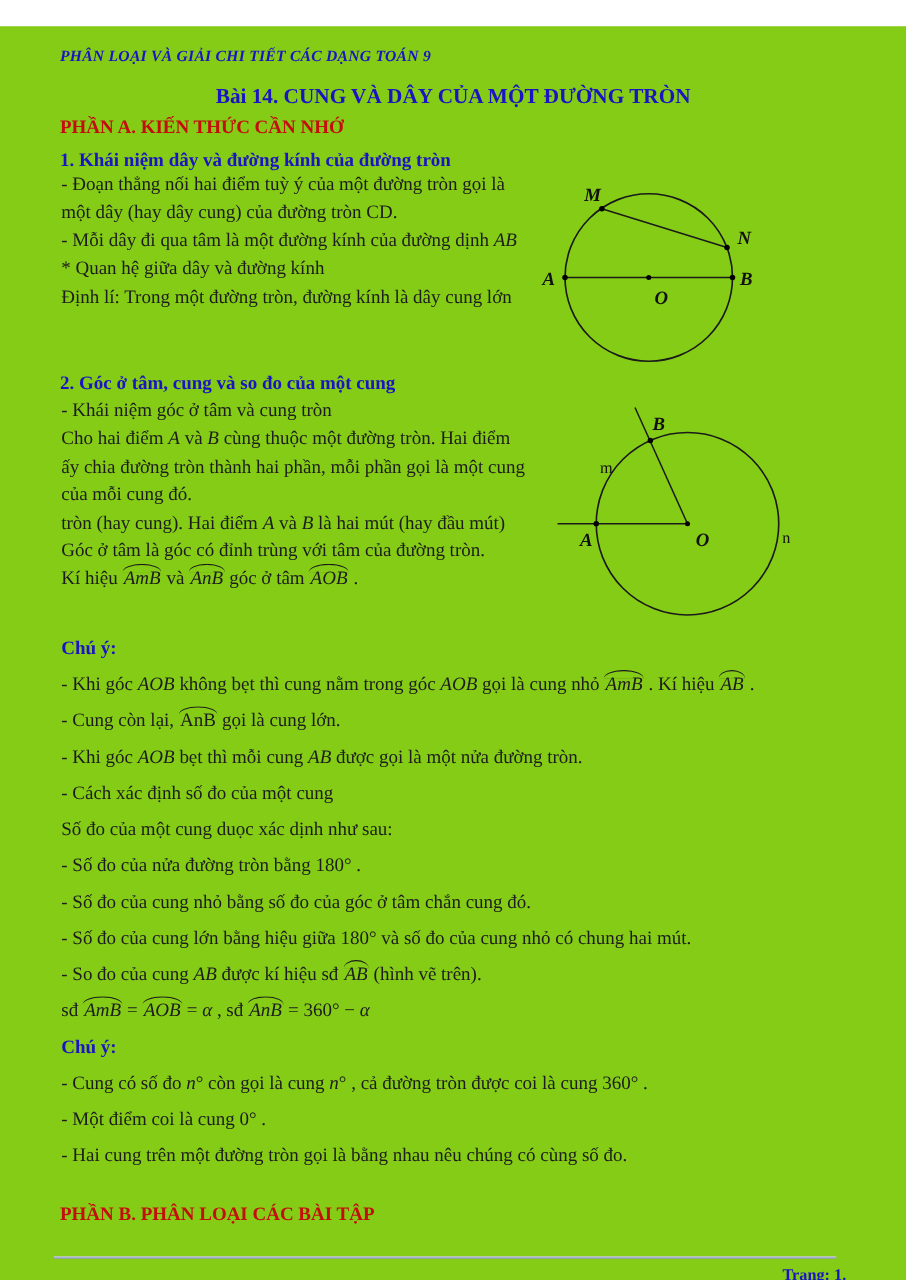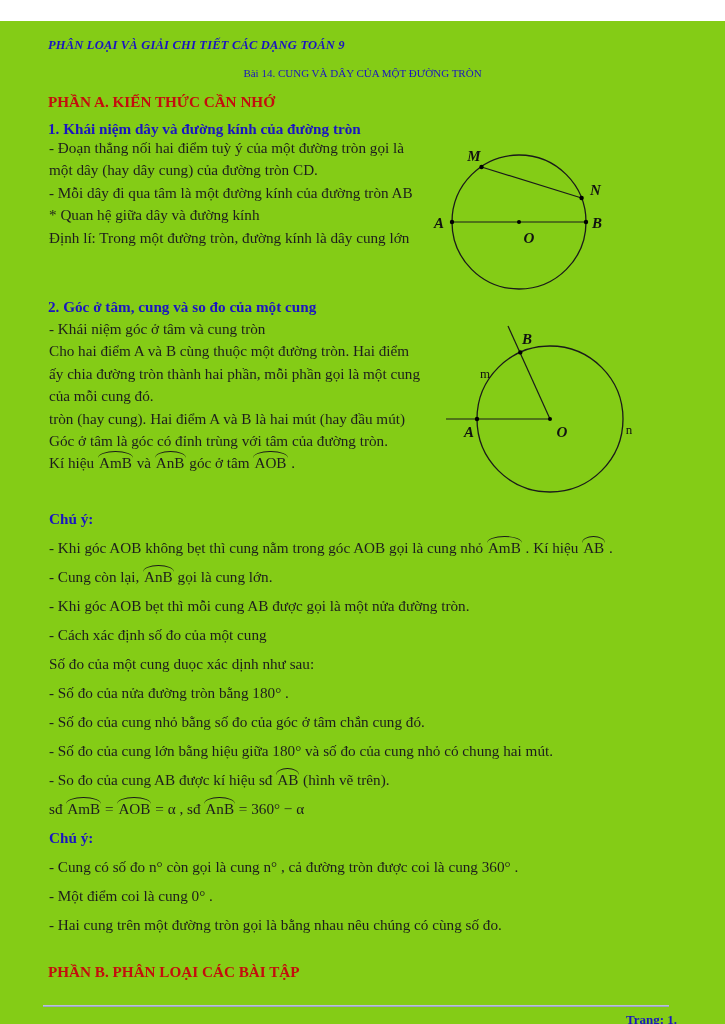--- a/index.html
+++ b/index.html
@@ -1,34 +1,34 @@
 <!DOCTYPE html>
 <html><head>
 <meta charset="utf-8">
 <style>
   html,body{margin:0;padding:0;background:#ffffff;}
   .page{
     position:relative;width:725px;height:1024px;background:#84cc16;
     font-family:"Liberation Serif",serif;color:#1d1d1d;overflow:hidden;margin-top:21px;
   }
-  .it{}
+  .it{font-style:italic;}
   .arc{position:relative;display:inline-block;line-height:1;padding:0 1px;}
   .arc::before{
     content:"";position:absolute;left:0;right:0;top:-4px;height:6px;
     border-top:1.3px solid #1a1a1a;
     border-radius:50% 50% 0 0 / 100% 100% 0 0;
   }
   .meta-title{
     position:absolute;left:48px;top:17px;
     font-weight:bold;font-style:italic;font-size:12.5px;color:#1a14c2;
     letter-spacing:.2px;white-space:nowrap;
   }
   .doc-title{
     position:absolute;left:0;top:46px;width:100%;text-align:center;
-    font-weight:normal;font-size:11px;color:#1a14c2;white-space:nowrap;
+    font-weight:bold;font-size:17px;color:#1a14c2;white-space:nowrap;
   }
   .part-heading{
     position:absolute;left:48px;font-weight:bold;font-size:15.2px;color:#c40d0d;white-space:nowrap;
   }
   #partA{top:72px;}
   #partB{top:942px;}
   .sec-heading{
     position:absolute;left:48px;font-weight:bold;font-size:15.2px;color:#1a14c2;white-space:nowrap;
   }
   #heading1{top:99px;}
@@ -64,21 +64,21 @@
 
   <div class="doc-title">Bài 14. CUNG VÀ DÂY CỦA MỘT ĐƯỜNG TRÒN</div>
 
   <div class="part-heading" id="partA">PHẦN A. KIẾN THỨC CẦN NHỚ</div>
 
   <div class="sec-heading" id="heading1">1. Khái niệm dây và đường kính của đường tròn</div>
 
   <div class="para" id="sec1-lines">
       <div class="para-line"><span>- Đoạn thẳng nối hai điểm tuỳ ý của một đường tròn gọi là</span></div>
       <div class="para-line"><span>một dây (hay dây cung) của đường tròn CD.</span></div>
-      <div class="para-line"><span>- Mỗi dây đi qua tâm là một đường kính của đường tròn  </span><span class="it">AB</span></div>
+      <div class="para-line"><span>- Mỗi dây đi qua tâm là một đường kính của đường dịnh  </span><span class="it">AB</span></div>
       <div class="para-line"><span>* Quan hệ giữa dây và đường kính</span></div>
       <div class="para-line"><span>Định lí: Trong một đường tròn, đường kính là dây cung lớn</span></div>
     </div>
 
   <svg class="diagram" id="diagram1" width="240" height="172" viewBox="0 0 240 172" xmlns="http://www.w3.org/2000/svg">
     <circle cx="89" cy="89" r="67" fill="none" stroke="#1a1a1a" stroke-width="1.3"></circle>
     <line x1="22" y1="89" x2="156" y2="89" stroke="#1a1a1a" stroke-width="1.2"></line>
     <line x1="51.5" y1="34" x2="151.6" y2="65" stroke="#1a1a1a" stroke-width="1.2"></line>
     <circle cx="89" cy="89" r="2"></circle>
     <circle cx="51.5" cy="34" r="2.2"></circle>

